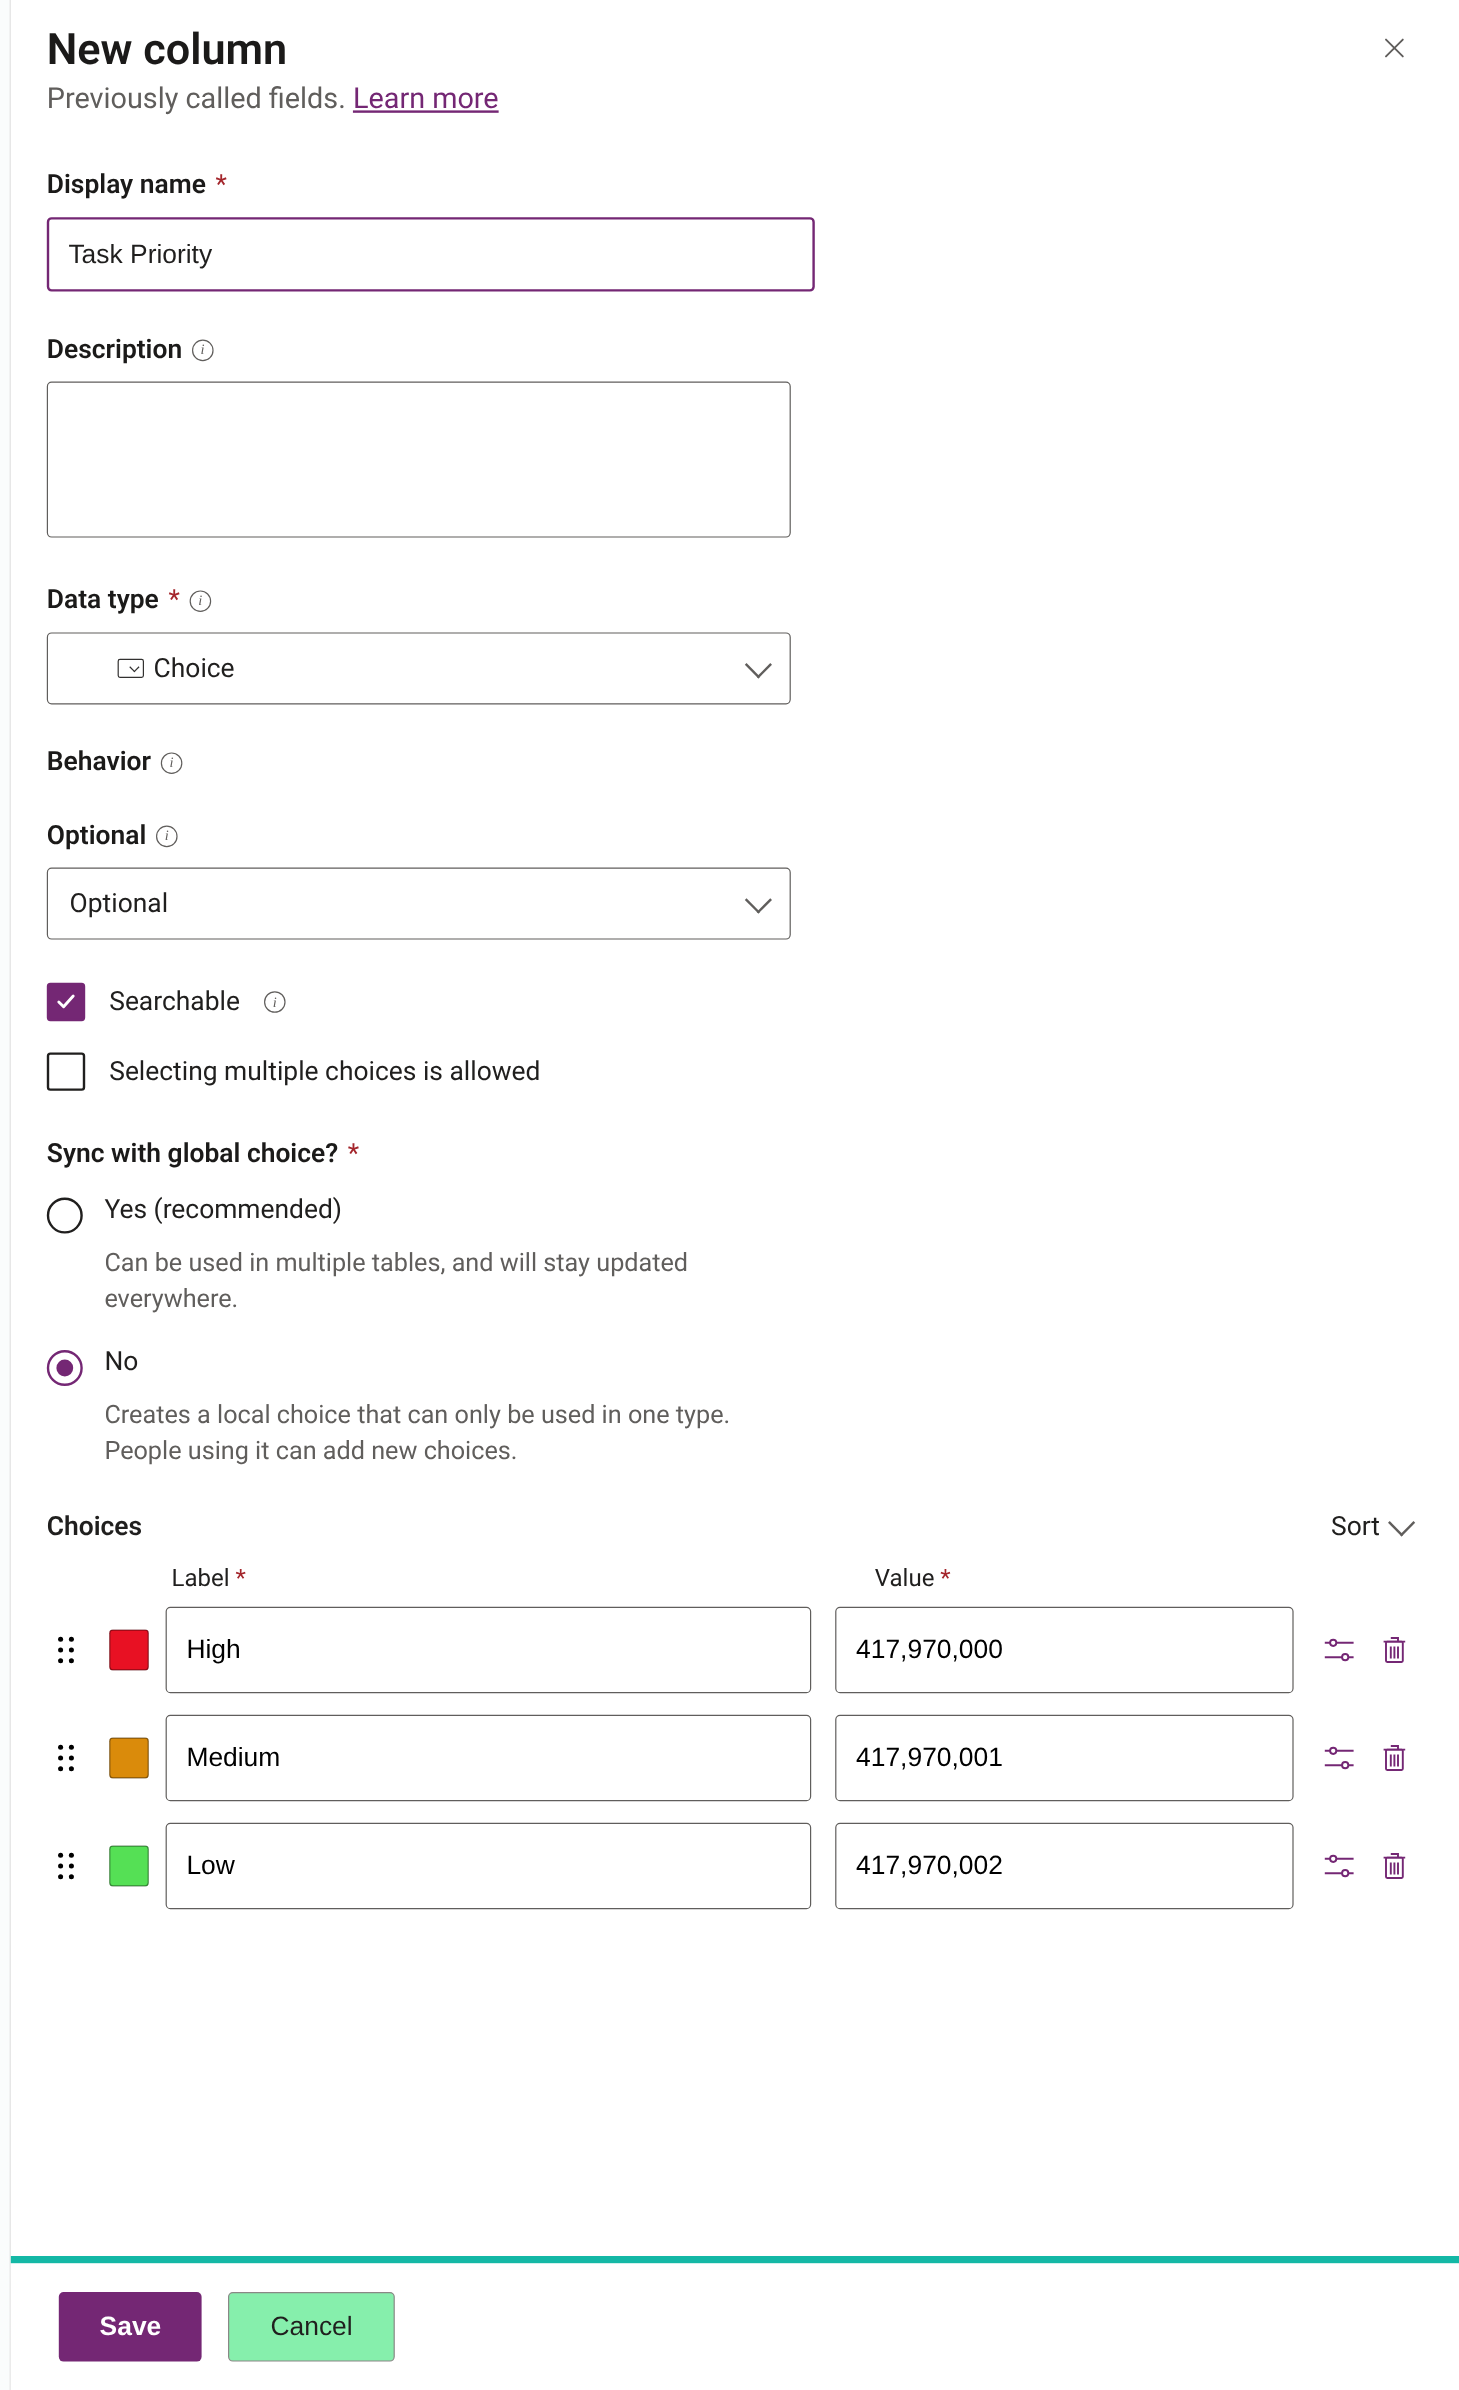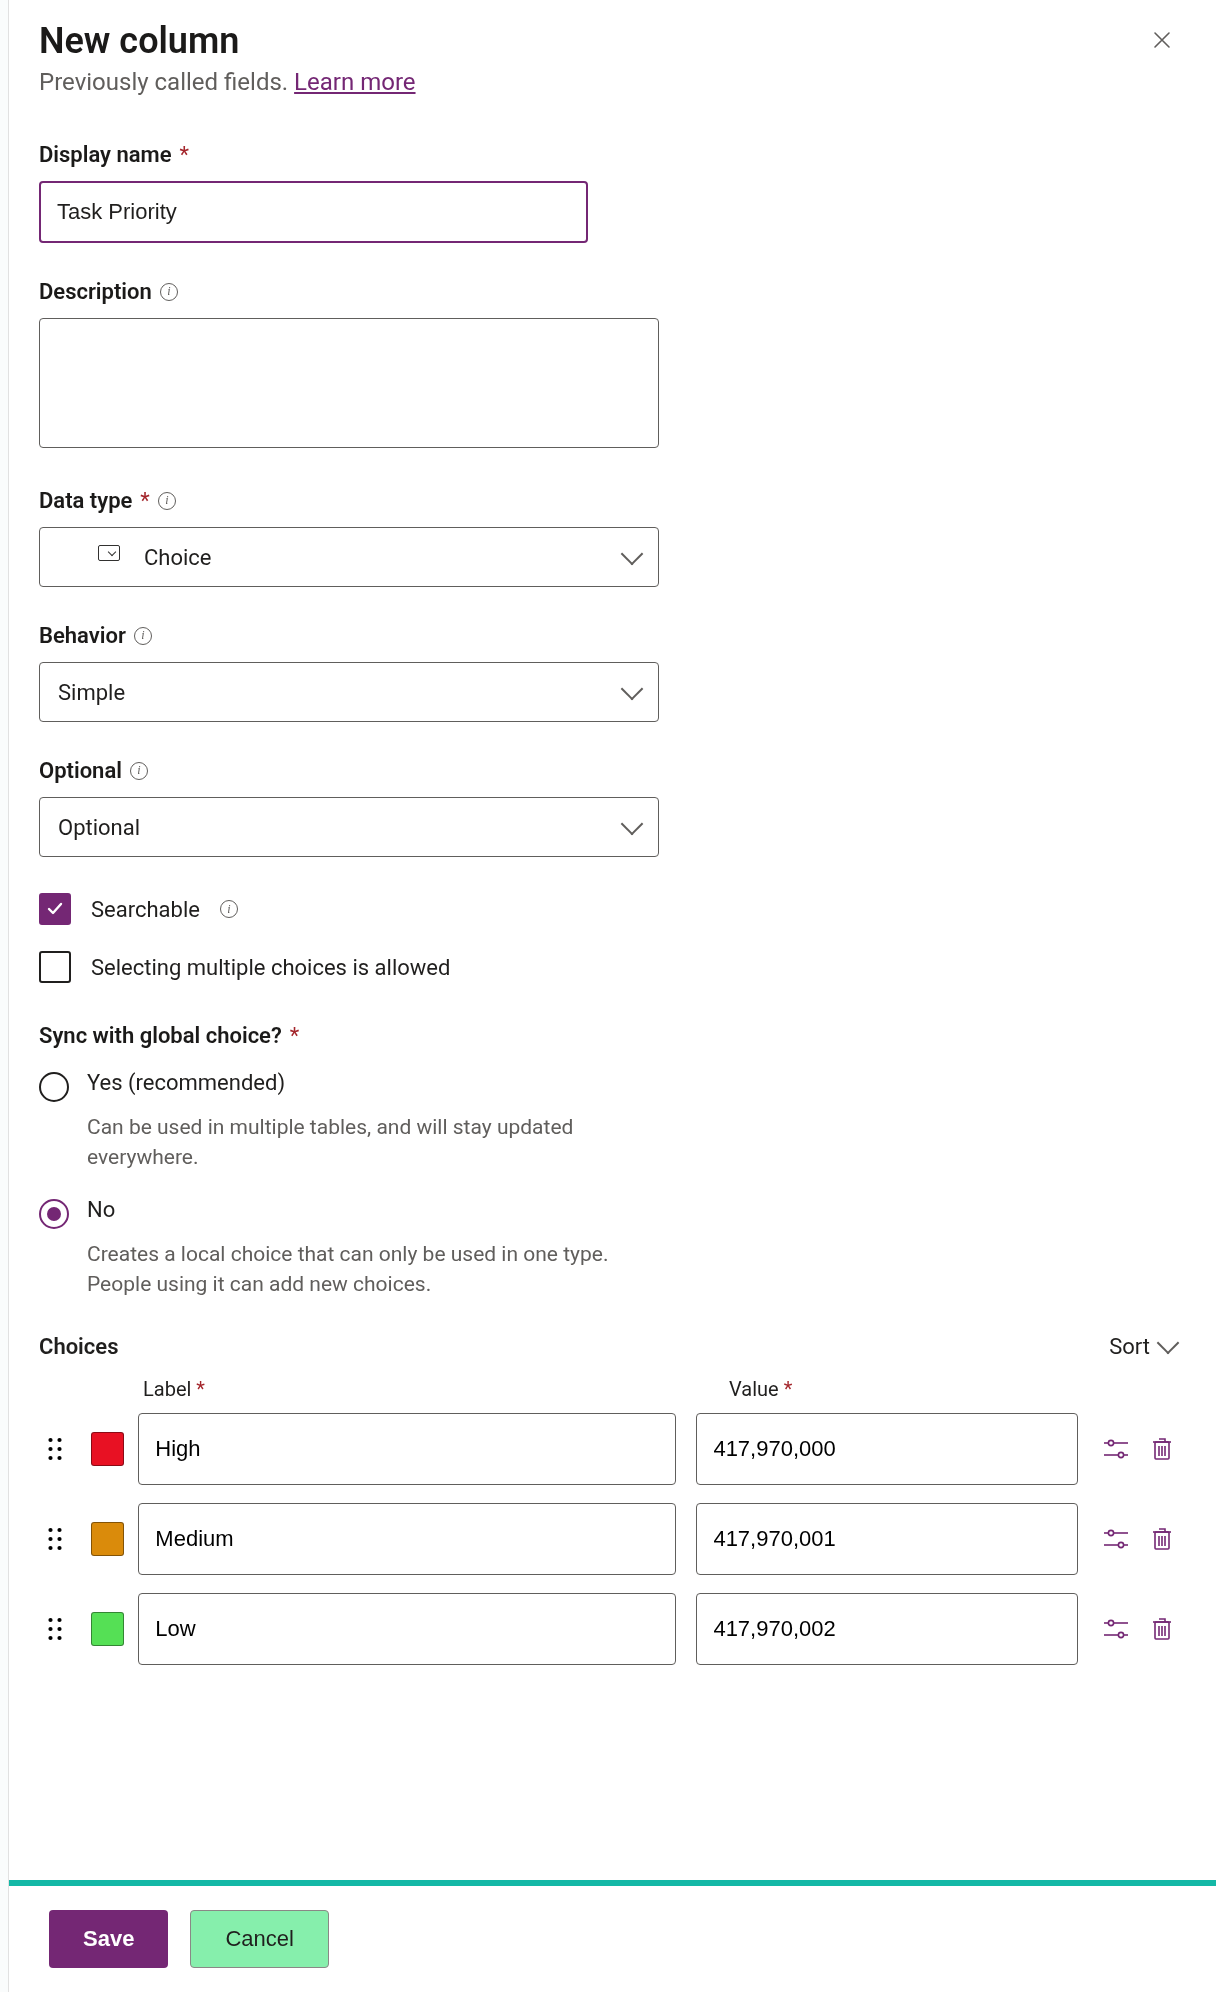--- a/index.html
+++ b/index.html
@@ -71,21 +71,21 @@
     display: inline-flex;
     align-items: center;
     justify-content: center;
     font-size: 12px;
     color: #605e5c;
     font-weight: 400;
     font-style: italic;
     font-family: Georgia, serif;
   }
   .text-input {
-    width: 549px;
+    width: 640px;
     height: 62px;
     border: 2px solid #742774;
     border-radius: 4px;
     font-size: 22px;
     padding: 0 16px;
     outline: none;
     color: #201f1e;
   }
   .textarea-input {
     width: 620px;
@@ -102,21 +102,21 @@
     height: 60px;
     border: 1px solid #605e5c;
     border-radius: 4px;
     display: flex;
     align-items: center;
     justify-content: space-between;
     padding: 0 18px;
     font-size: 22px;
     cursor: pointer;
   }
-  .select-wrap .left { display: flex; align-items: flex-start; gap: 24px; padding-left: 40px; }
+  .select-wrap .left { display: flex; align-items: center; gap: 8px; padding-left: 40px; }
   .choice-icon {
     width: 22px; height: 16px;
     border: 1.5px solid #323130; border-radius: 2px;
     position: relative;
   }
   .choice-icon::after {
     content:""; position:absolute; right:4px; top:3px;
     width:5px;height:5px;border-right:1.5px solid #323130;border-bottom:1.5px solid #323130;
     transform: rotate(45deg);
   }
@@ -325,24 +325,20 @@
         <span>Choice</span>
       </div>
       <span class="chevron"></span>
     </div>
   </div>
 
   <div class="field-group">
     <div class="field-label">
       <span>Behavior</span>
       <span class="info-icon">i</span>
-    </div>
-    <div class="select-wrap">
-      <span>Simple</span>
-      <span class="chevron"></span>
     </div>
   </div>
 
   <div class="field-group">
     <div class="field-label">
       <span>Optional</span>
       <span class="info-icon">i</span>
     </div>
     <div class="select-wrap">
       <span>Optional</span>

